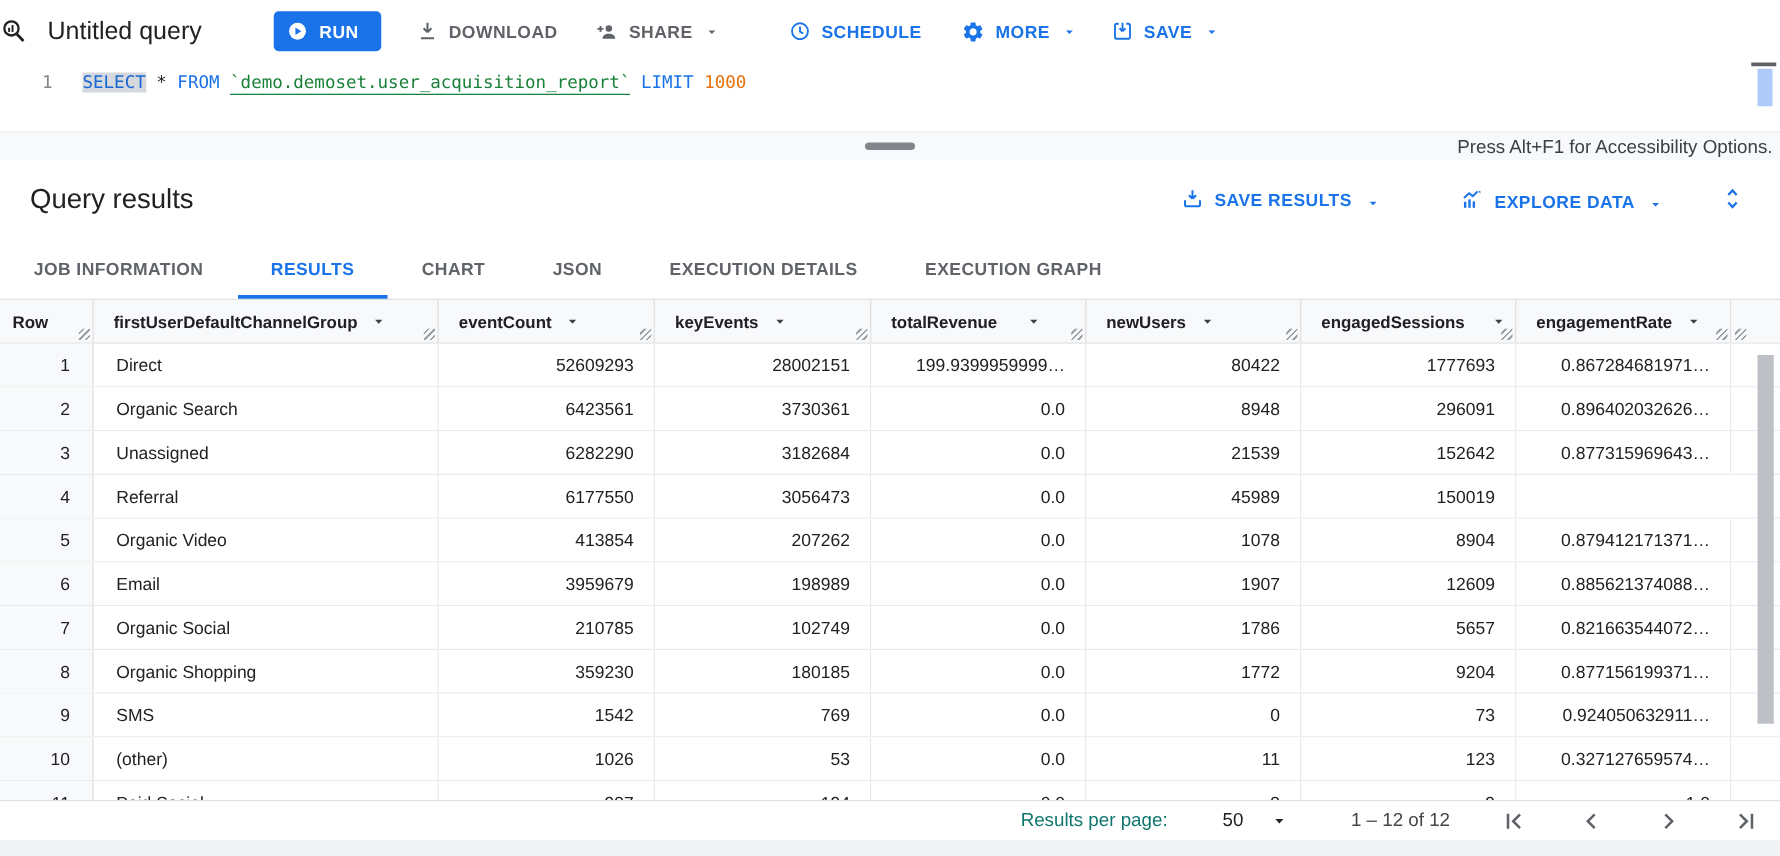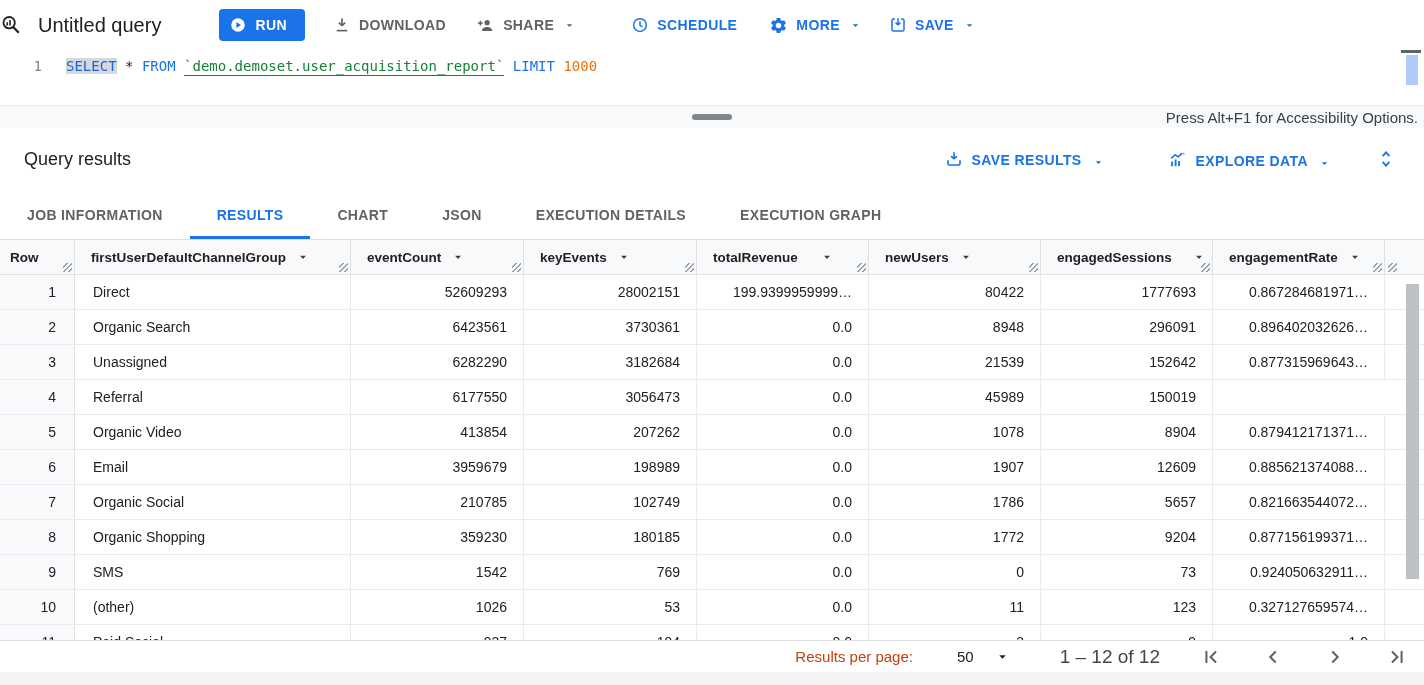--- a/index.html
+++ b/index.html
@@ -33,21 +33,21 @@
 
   
   .acc-strip { position:relative; height:23px; background:#f8f9fa; border-top:1px solid #ececec;
                display:flex; align-items:center; }
   .splitter { position:absolute; left:50%; transform:translateX(-50%); top:8px;
               width:40px; height:6px; border-radius:3px; background:#80868b; cursor:row-resize; }
   .acc-text { margin-left:auto; padding-right:6px; font-size:15px; color:#3c4043; }
 
   
   .results-head { height:62px; display:flex; align-items:center; padding:0 28px 0 24px; background:#fff; }
-  .rh-title { font-size:18px; color:#202124; }
+  .rh-title { font-size:22px; color:#202124; }
   .rh-actions { margin-left:auto; display:flex; align-items:center; }
   .rh-btn { display:flex; align-items:flex-end; gap:9px; color:#1a73e8; background:none; border:none;
             font-family:inherit; font-size:14px; font-weight:700; letter-spacing:.4px; cursor:pointer; }
   .gap64 { margin-left:64px; }
   .expand-btn { margin-left:46px; background:none; border:none; color:#1a73e8; cursor:pointer; display:flex; }
 
   
   .tabbar { height:50px; display:flex; border-bottom:1px solid #e0e0e0; background:#fff; }
   .tab { display:flex; align-items:center; padding:0 27px; font-size:14px; font-weight:700;
          letter-spacing:.35px; color:#5f6368; cursor:pointer; position:relative; }
@@ -70,24 +70,24 @@
   .cell { display:flex; align-items:center; font-size:14px; color:#202124;
           border-right:1px solid #e8eaed; overflow:hidden; white-space:nowrap; }
   .cell.c0 { background:#f8f9fa; justify-content:flex-end; padding-right:18px; border-right:1px solid #e0e0e0; }
   .cell.c1 { padding-left:18px; }
   .cell.c2,.cell.c3,.cell.c4,.cell.c5,.cell.c6,.cell.c7 { justify-content:flex-end; padding-right:16px; }
   .vthumb { position:absolute; right:5px; top:44px; width:13px; height:295px; background:#bdc1c6; cursor:grab; }
 
   
   .tfooter { height:32px; border-top:1px solid #e0e0e0; display:flex; align-items:center;
              justify-content:flex-end; padding-right:16px; background:#fff; }
-  .pp-label { font-size:15px; color:#c2410c; }
+  .pp-label { font-size:15px; color:#0f766e; }
   .pp-select { margin-left:44px; display:flex; align-items:center; gap:23px; font-size:15px;
                color:#202124; background:none; border:none; font-family:inherit; cursor:pointer; }
-  .pg-range { margin-left:52px; font-size:19px; color:#44474a; }
+  .pg-range { margin-left:52px; font-size:15px; color:#44474a; }
   .pg-btn { margin-left:40px; background:none; border:none; color:#5f6368; display:flex; cursor:pointer; }
   .bottom-strip { height:13px; background:#f1f3f4; }
 
   svg { display:block; }
 </style>
 </head>
 <body>
 
 <div class="toolbar">
   <span>

